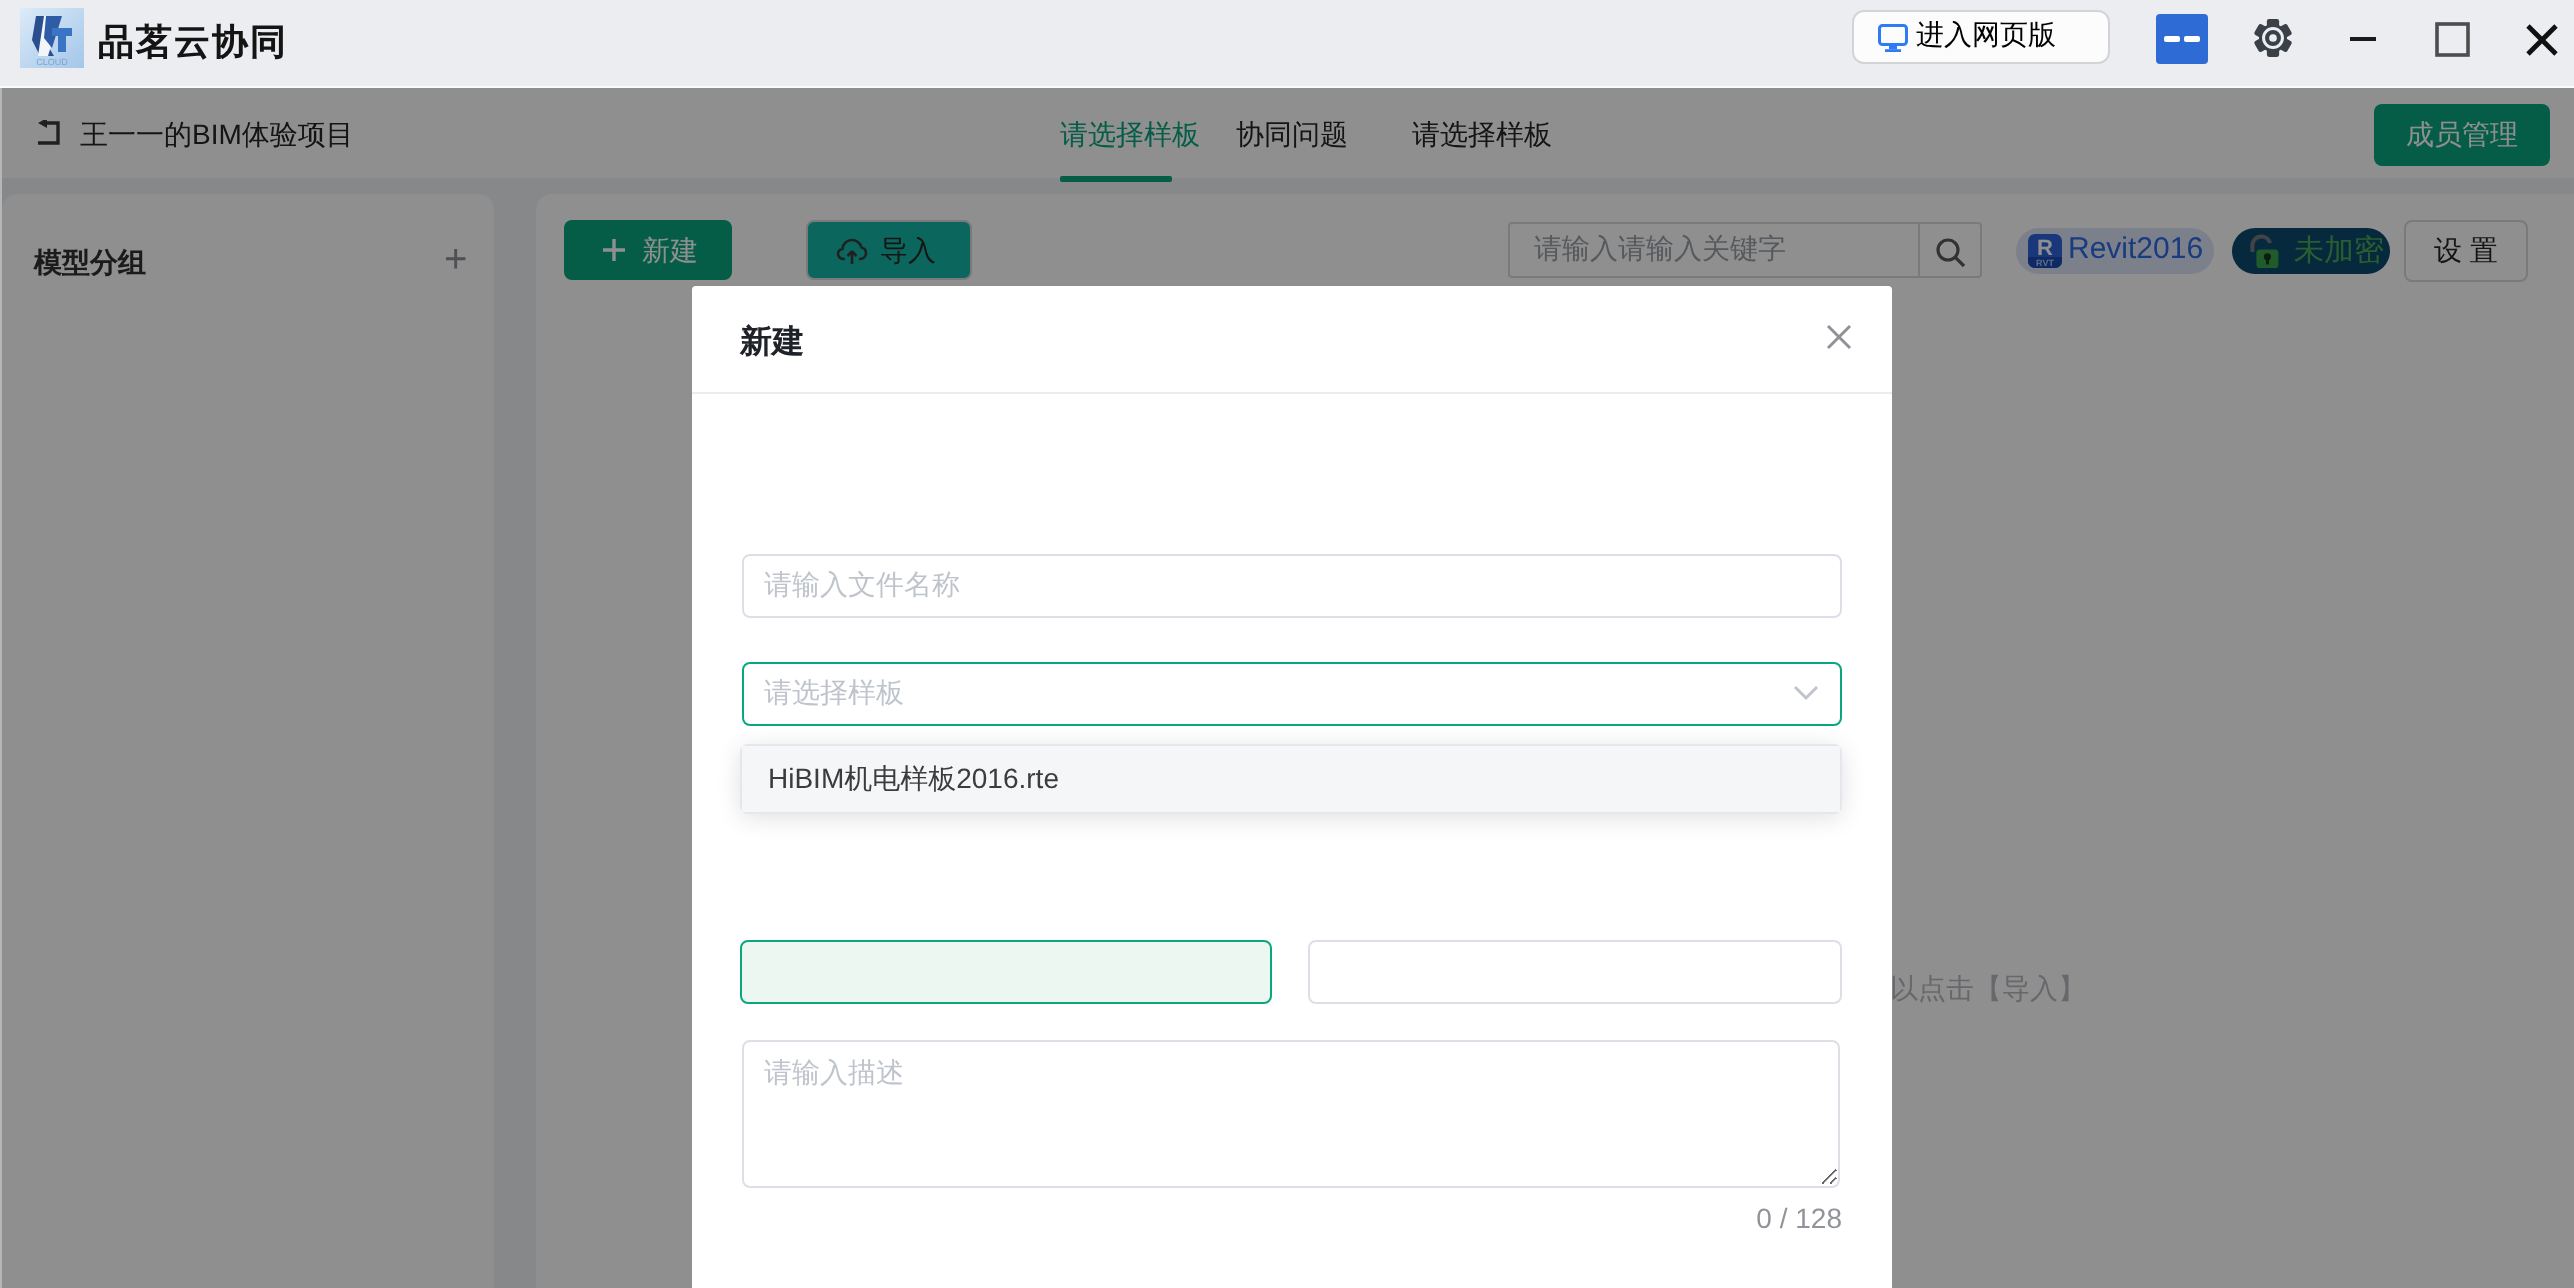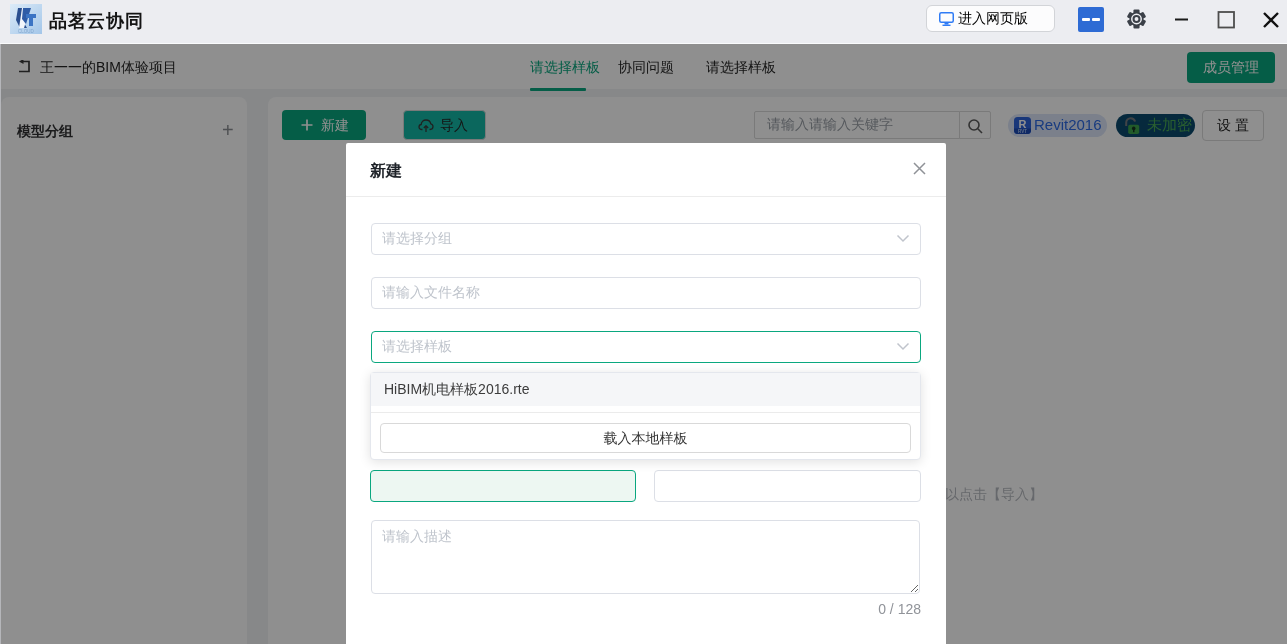--- a/index.html
+++ b/index.html
@@ -182,39 +182,30 @@
   </svg>
 </div>
 
 <div class="modal">
   <div class="m-head">
     <div class="m-title">新建</div>
     <svg class="m-close-svg" style="position:absolute;left:567px;top:19px" width="13" height="13" viewBox="0 0 13 13">
         <path d="M1 1 L12 12 M12 1 L1 12" stroke="#8f9297" stroke-width="1.5"></path>
       </svg>
   </div>
-  <div class="field f1">
-      <span class="ph">请选择分组</span>
-    <svg class="chev" width="14" height="9" viewBox="0 0 14 9">
-        <path d="M1.5 1.5 L7 7 L12.5 1.5" fill="none" stroke="#c0c4cc" stroke-width="1.5"></path>
-      </svg>
-  </div>
   <div class="field f2">
       <span class="ph">请输入文件名称</span>
     </div>
   <div class="field f3">
       <span class="ph">请选择样板</span>
     <svg class="chev" width="14" height="9" viewBox="0 0 14 9">
         <path d="M1.5 1.5 L7 7 L12.5 1.5" fill="none" stroke="#c0c4cc" stroke-width="1.5"></path>
       </svg>
   </div>
   <div class="togglebtn tg1"></div>
   <div class="togglebtn tg2"></div>
   <textarea class="desc" placeholder="请输入描述" style=""></textarea>
   <div class="counter">0 / 128</div>
 </div>
 
 <div class="dropdown">
   <div class="dd-item hov">HiBIM机电样板2016.rte</div>
-  <div class="dd-foot">
-      <div class="dd-btn">载入本地样板</div>
-    </div>
 </div>
 
 </body></html>

